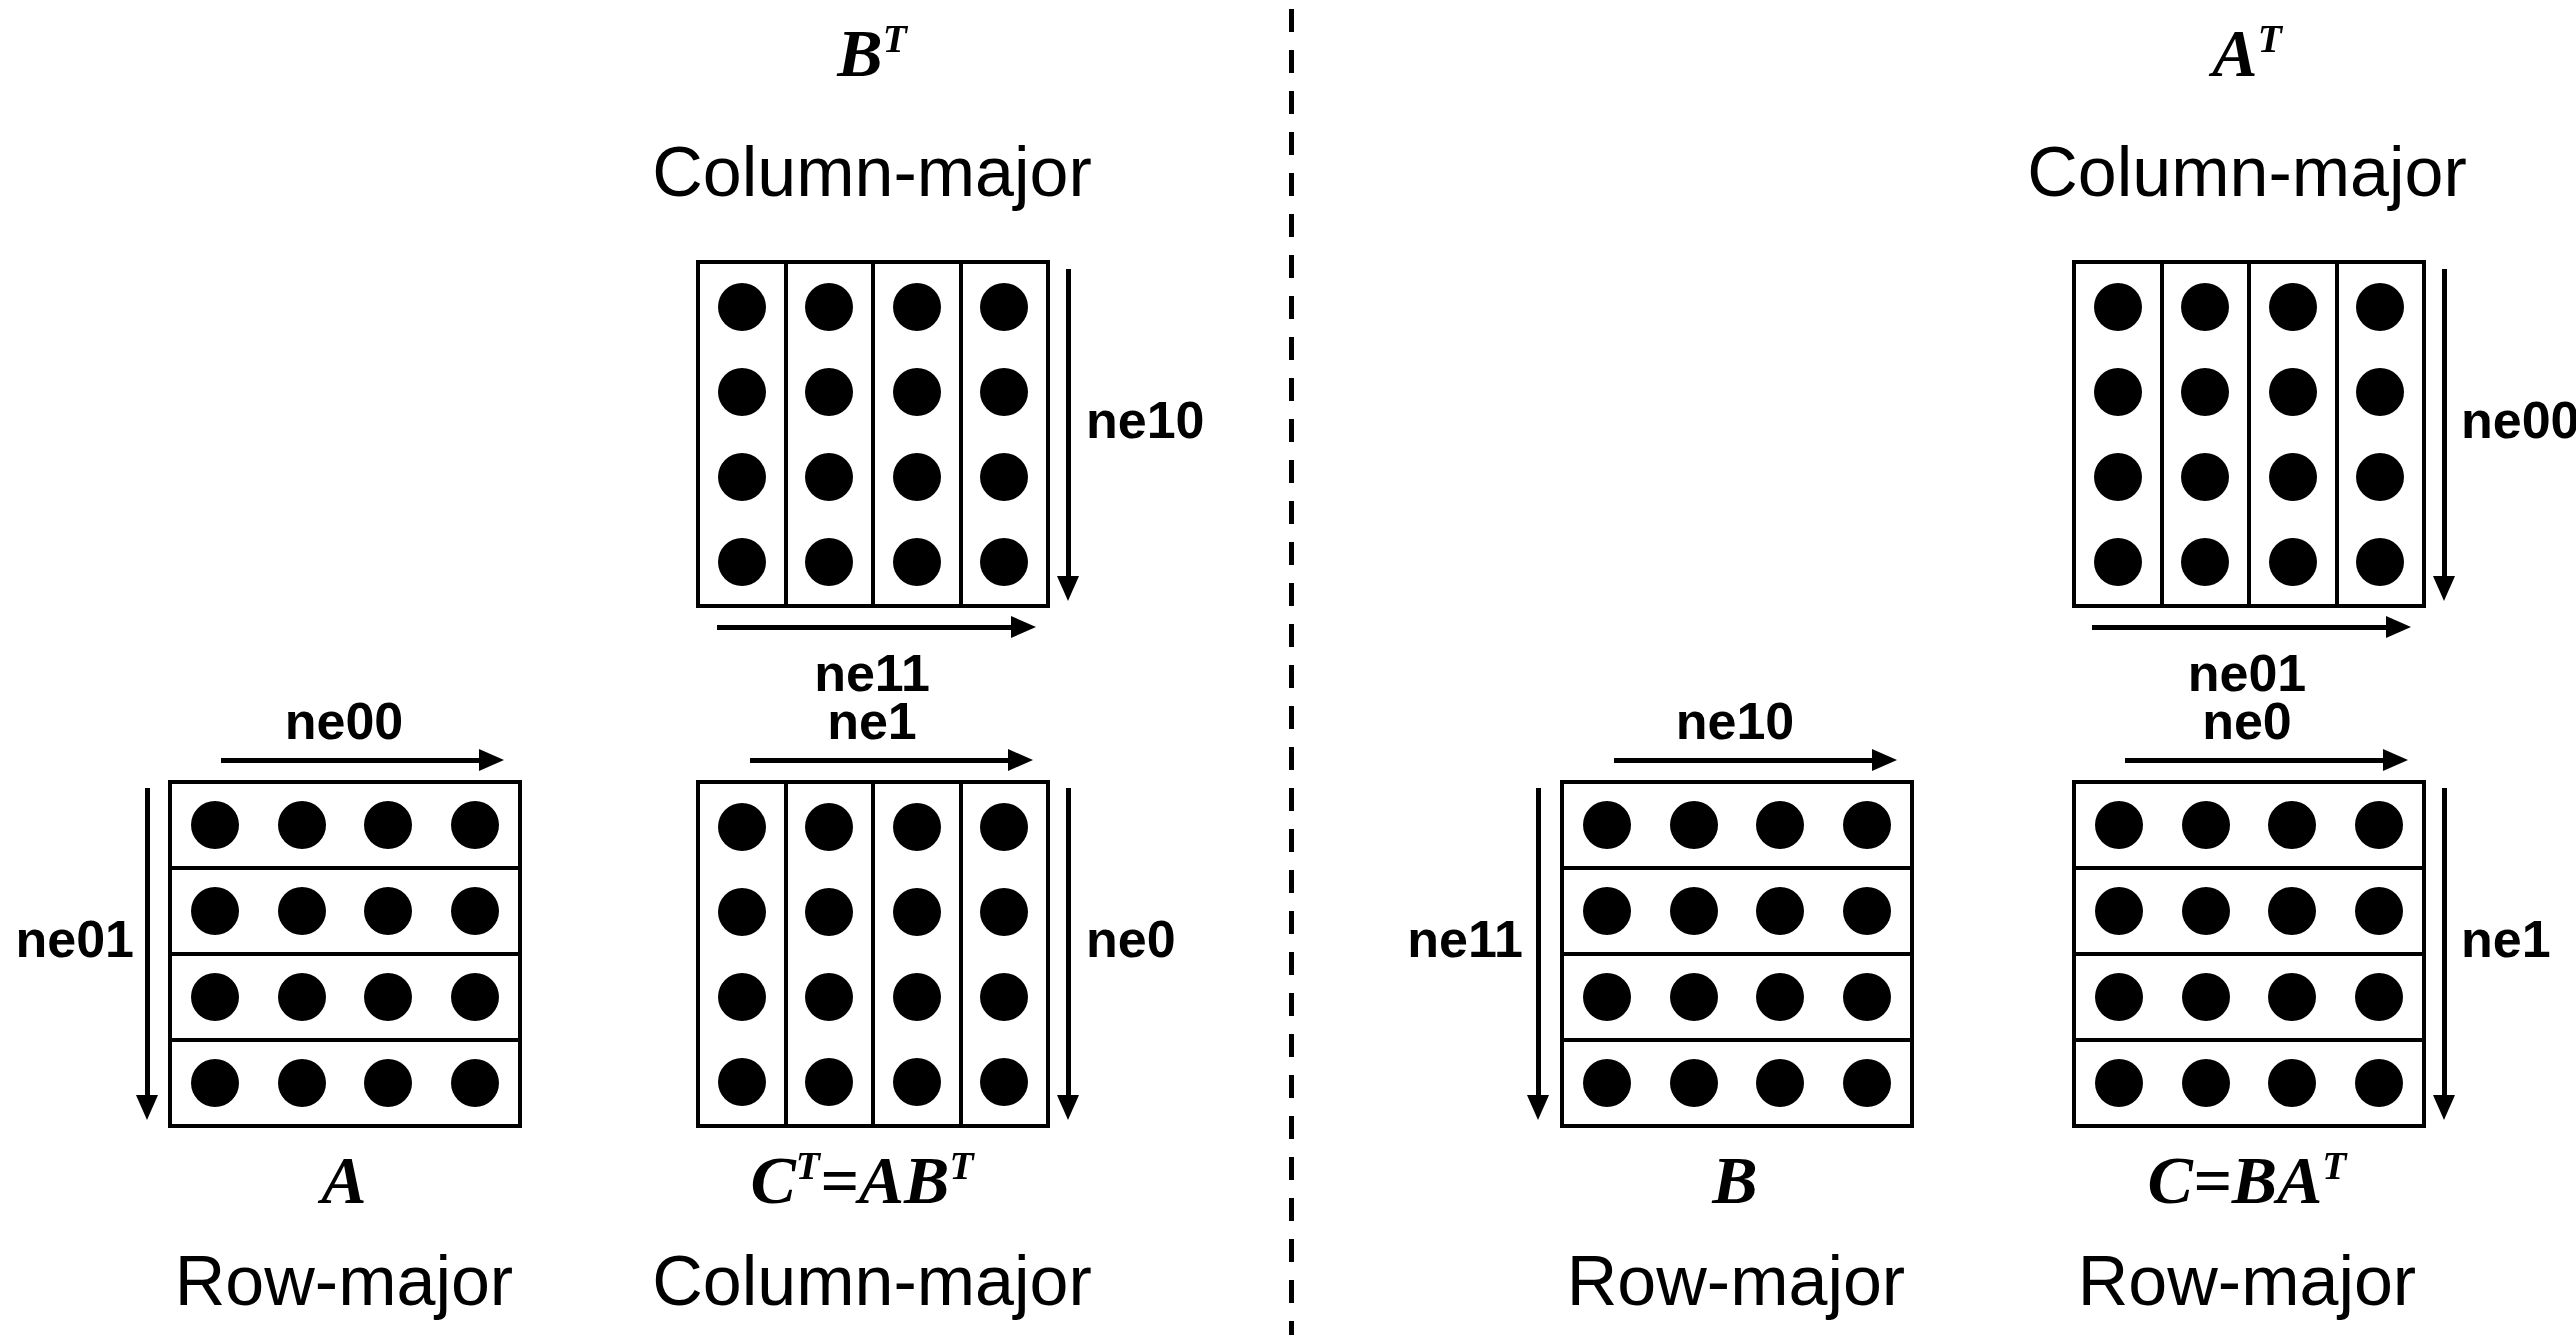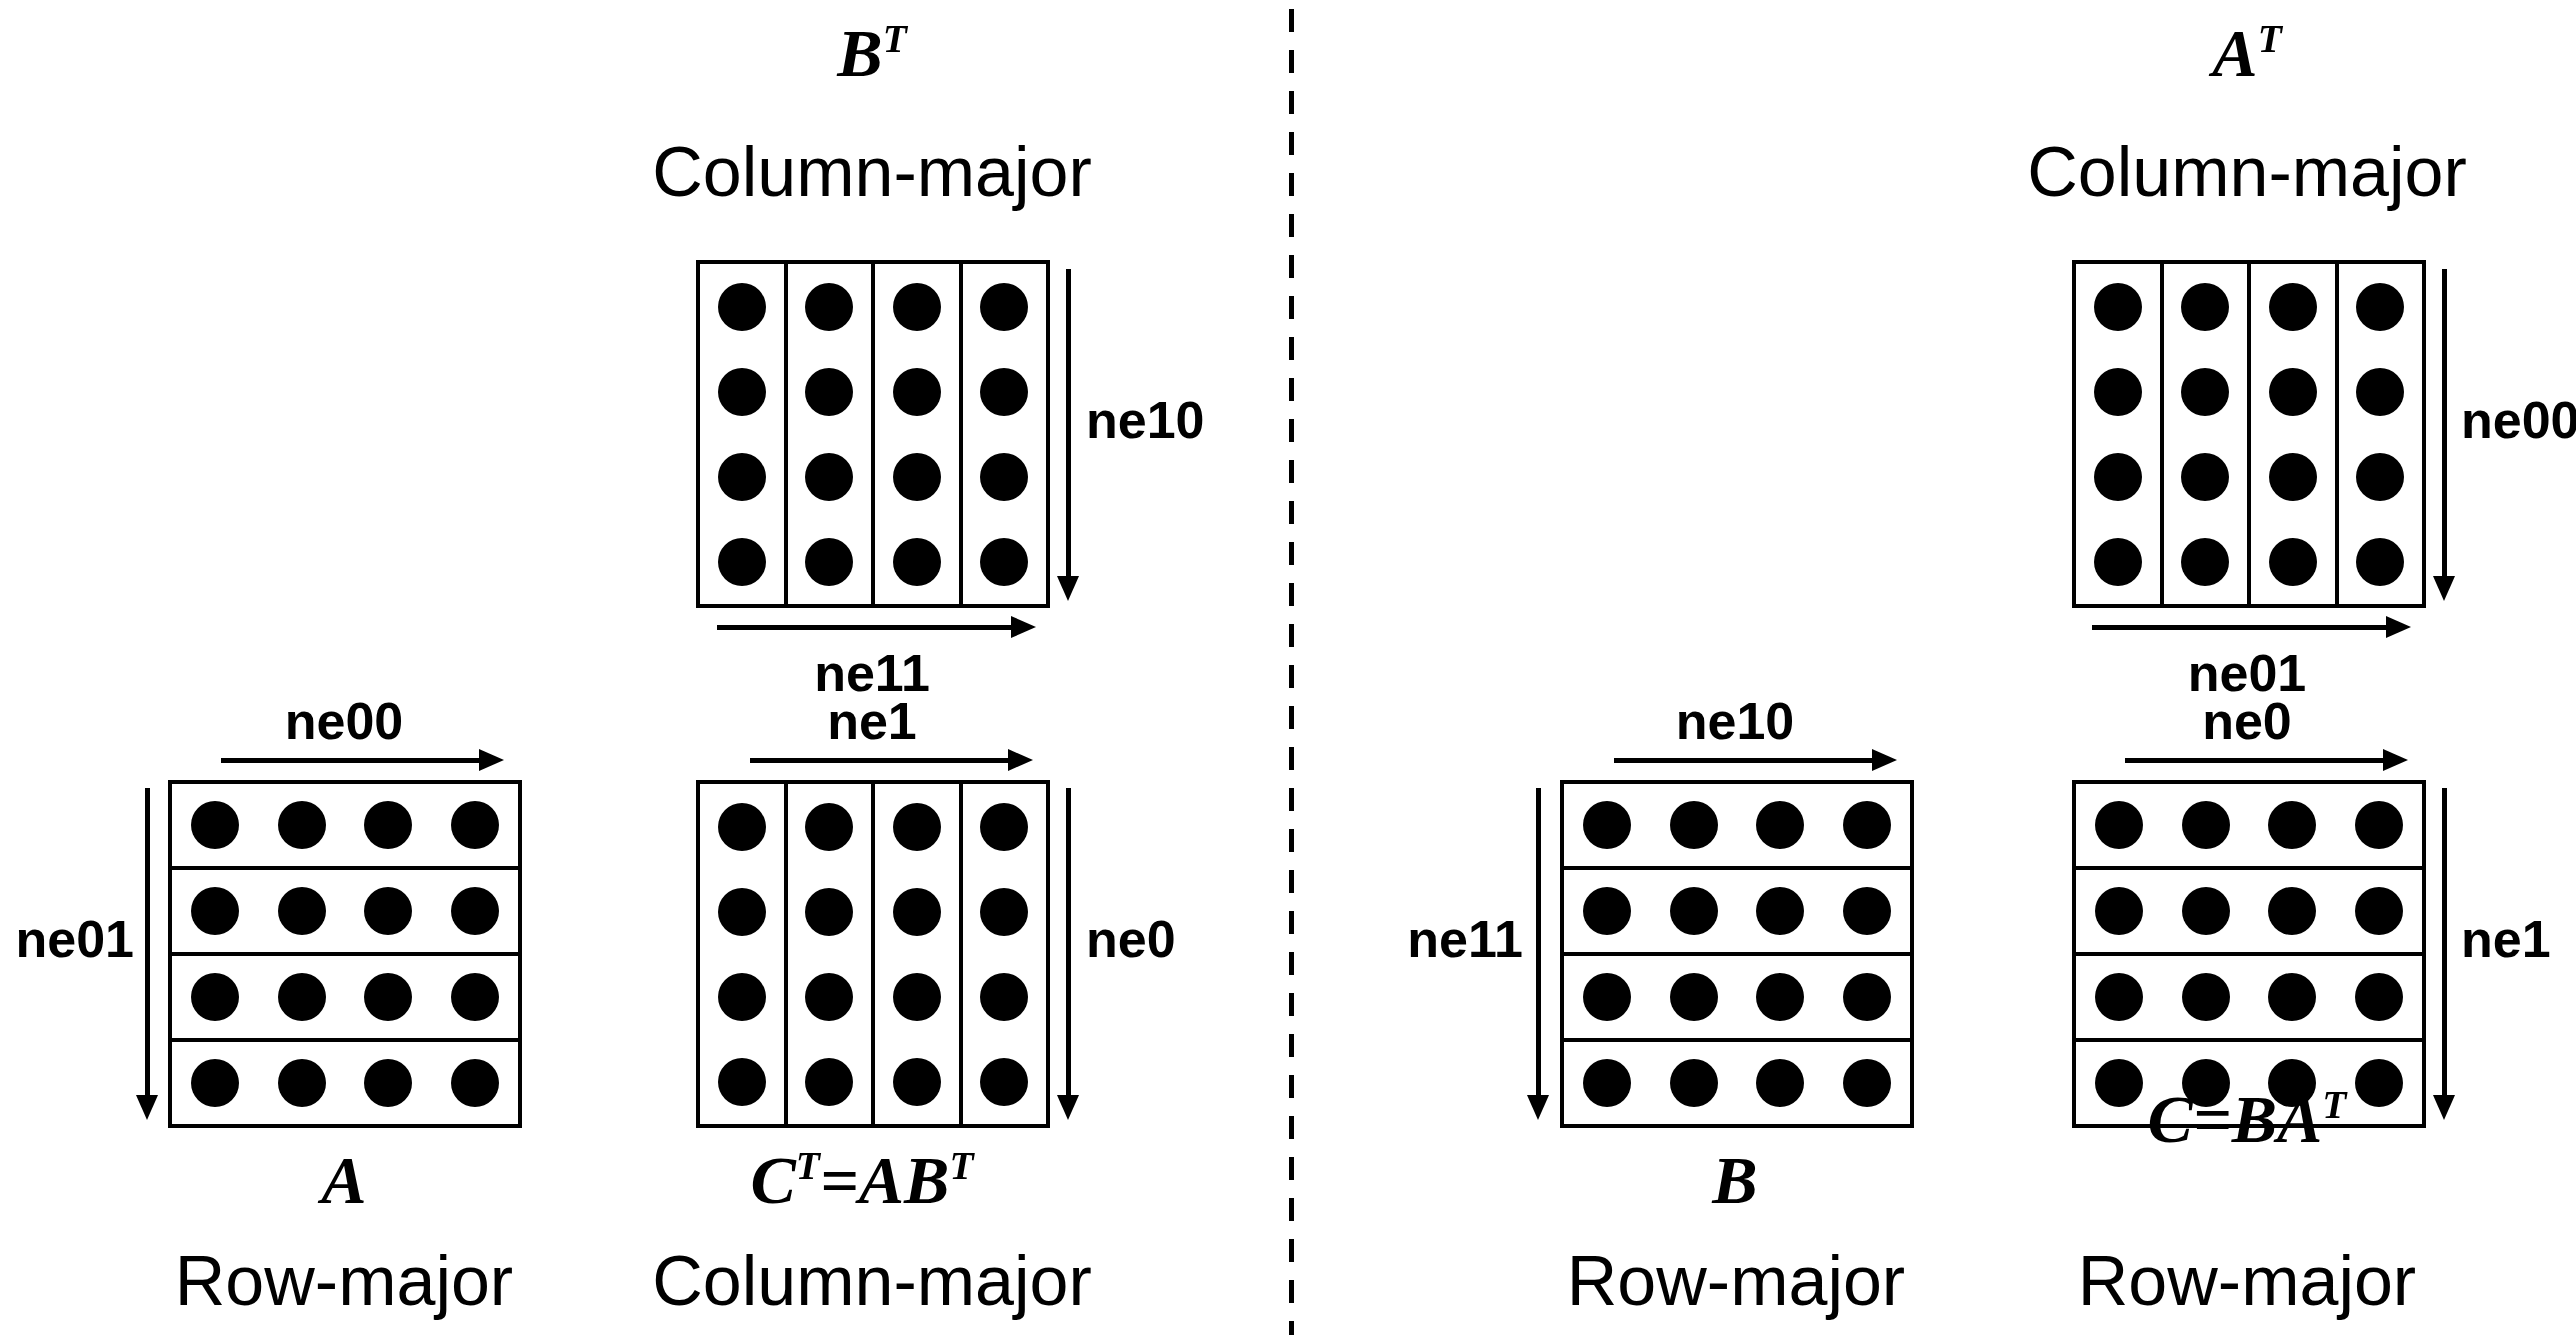--- a/index.html
+++ b/index.html
@@ -303,20 +303,20 @@
           </div>
           <div class="stripe">
             <div class="dot"></div>
             <div class="dot"></div>
             <div class="dot"></div>
             <div class="dot"></div>
           </div>
         </div>
       <div class="arrow arrow-down" style="left:2442px;top:788px;height:309px;"></div>
       <div class="ne-label" style="left:2461px;top:913px;">ne1</div>
-      <div class="math-title" style="left:2068px;top:1082px;"><span>C</span><span>=BA</span><sup>T</sup></div>
+      <div class="math-title" style="left:2068px;top:1143px;"><span>C</span><span>=BA</span><sup>T</sup></div>
       <div class="storage-label" style="left:1978px;top:1243px;">Row-major</div>
     </div>
 
   </div>
 
 </div>
 
 
 </body></html>

